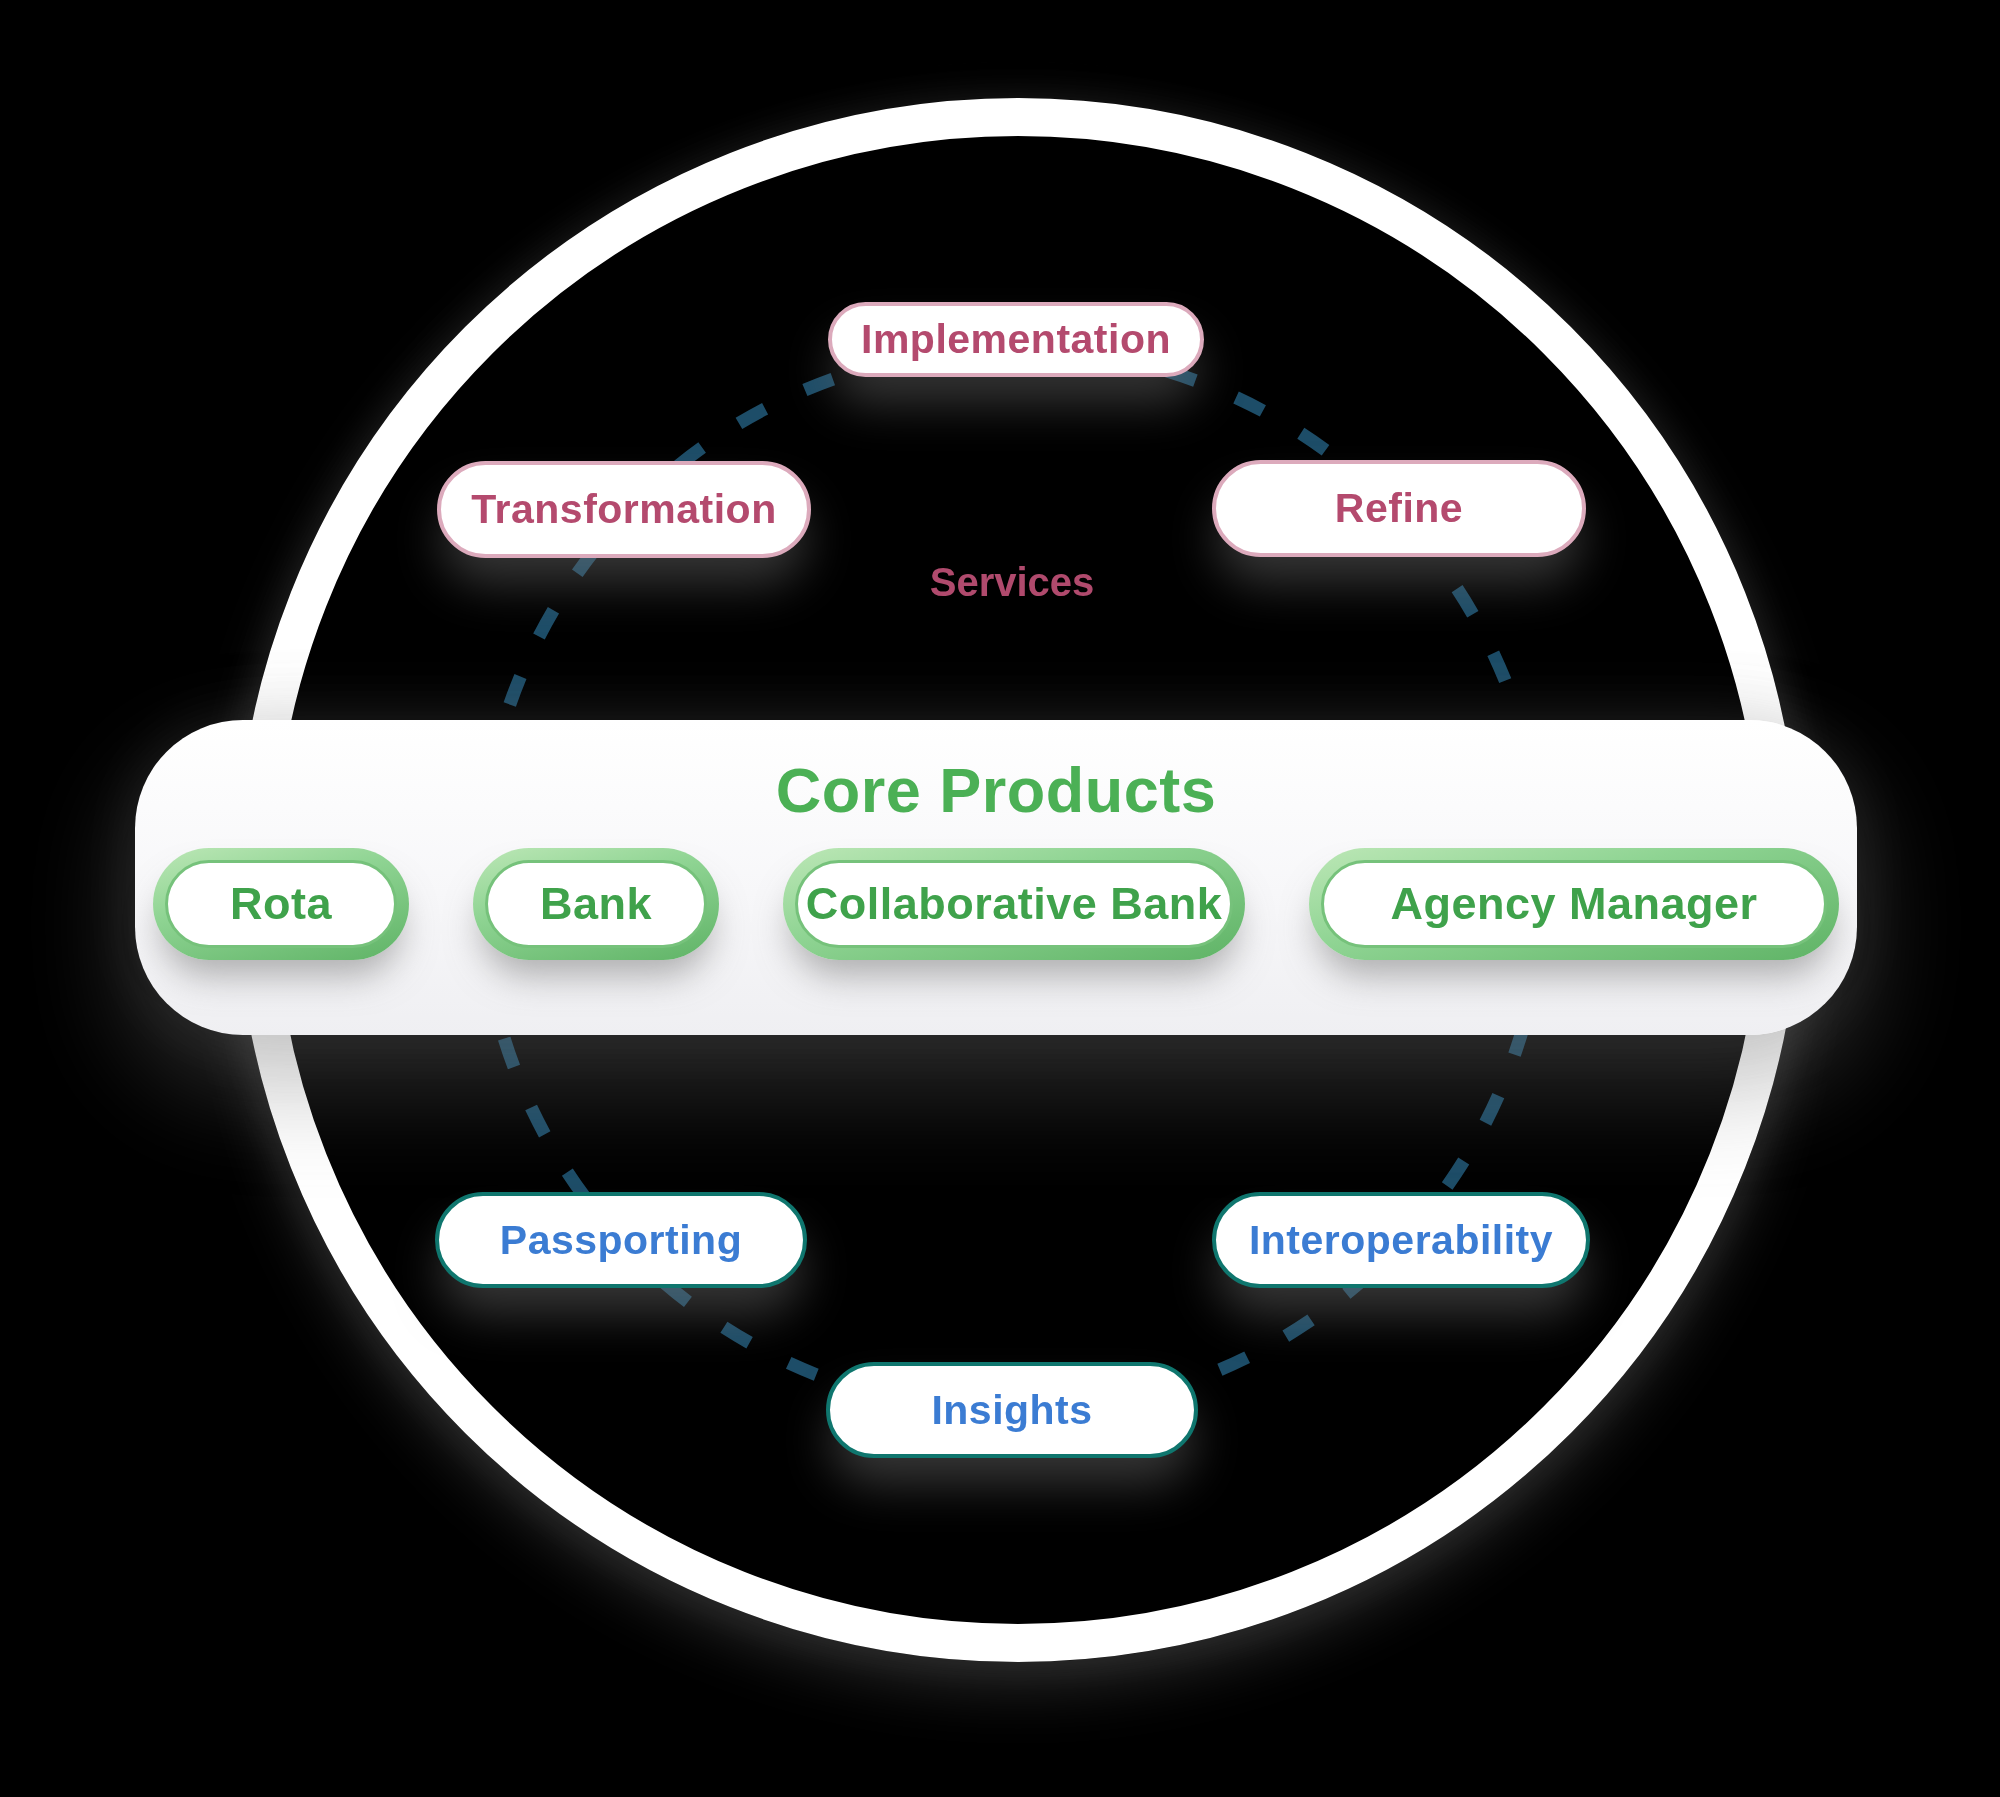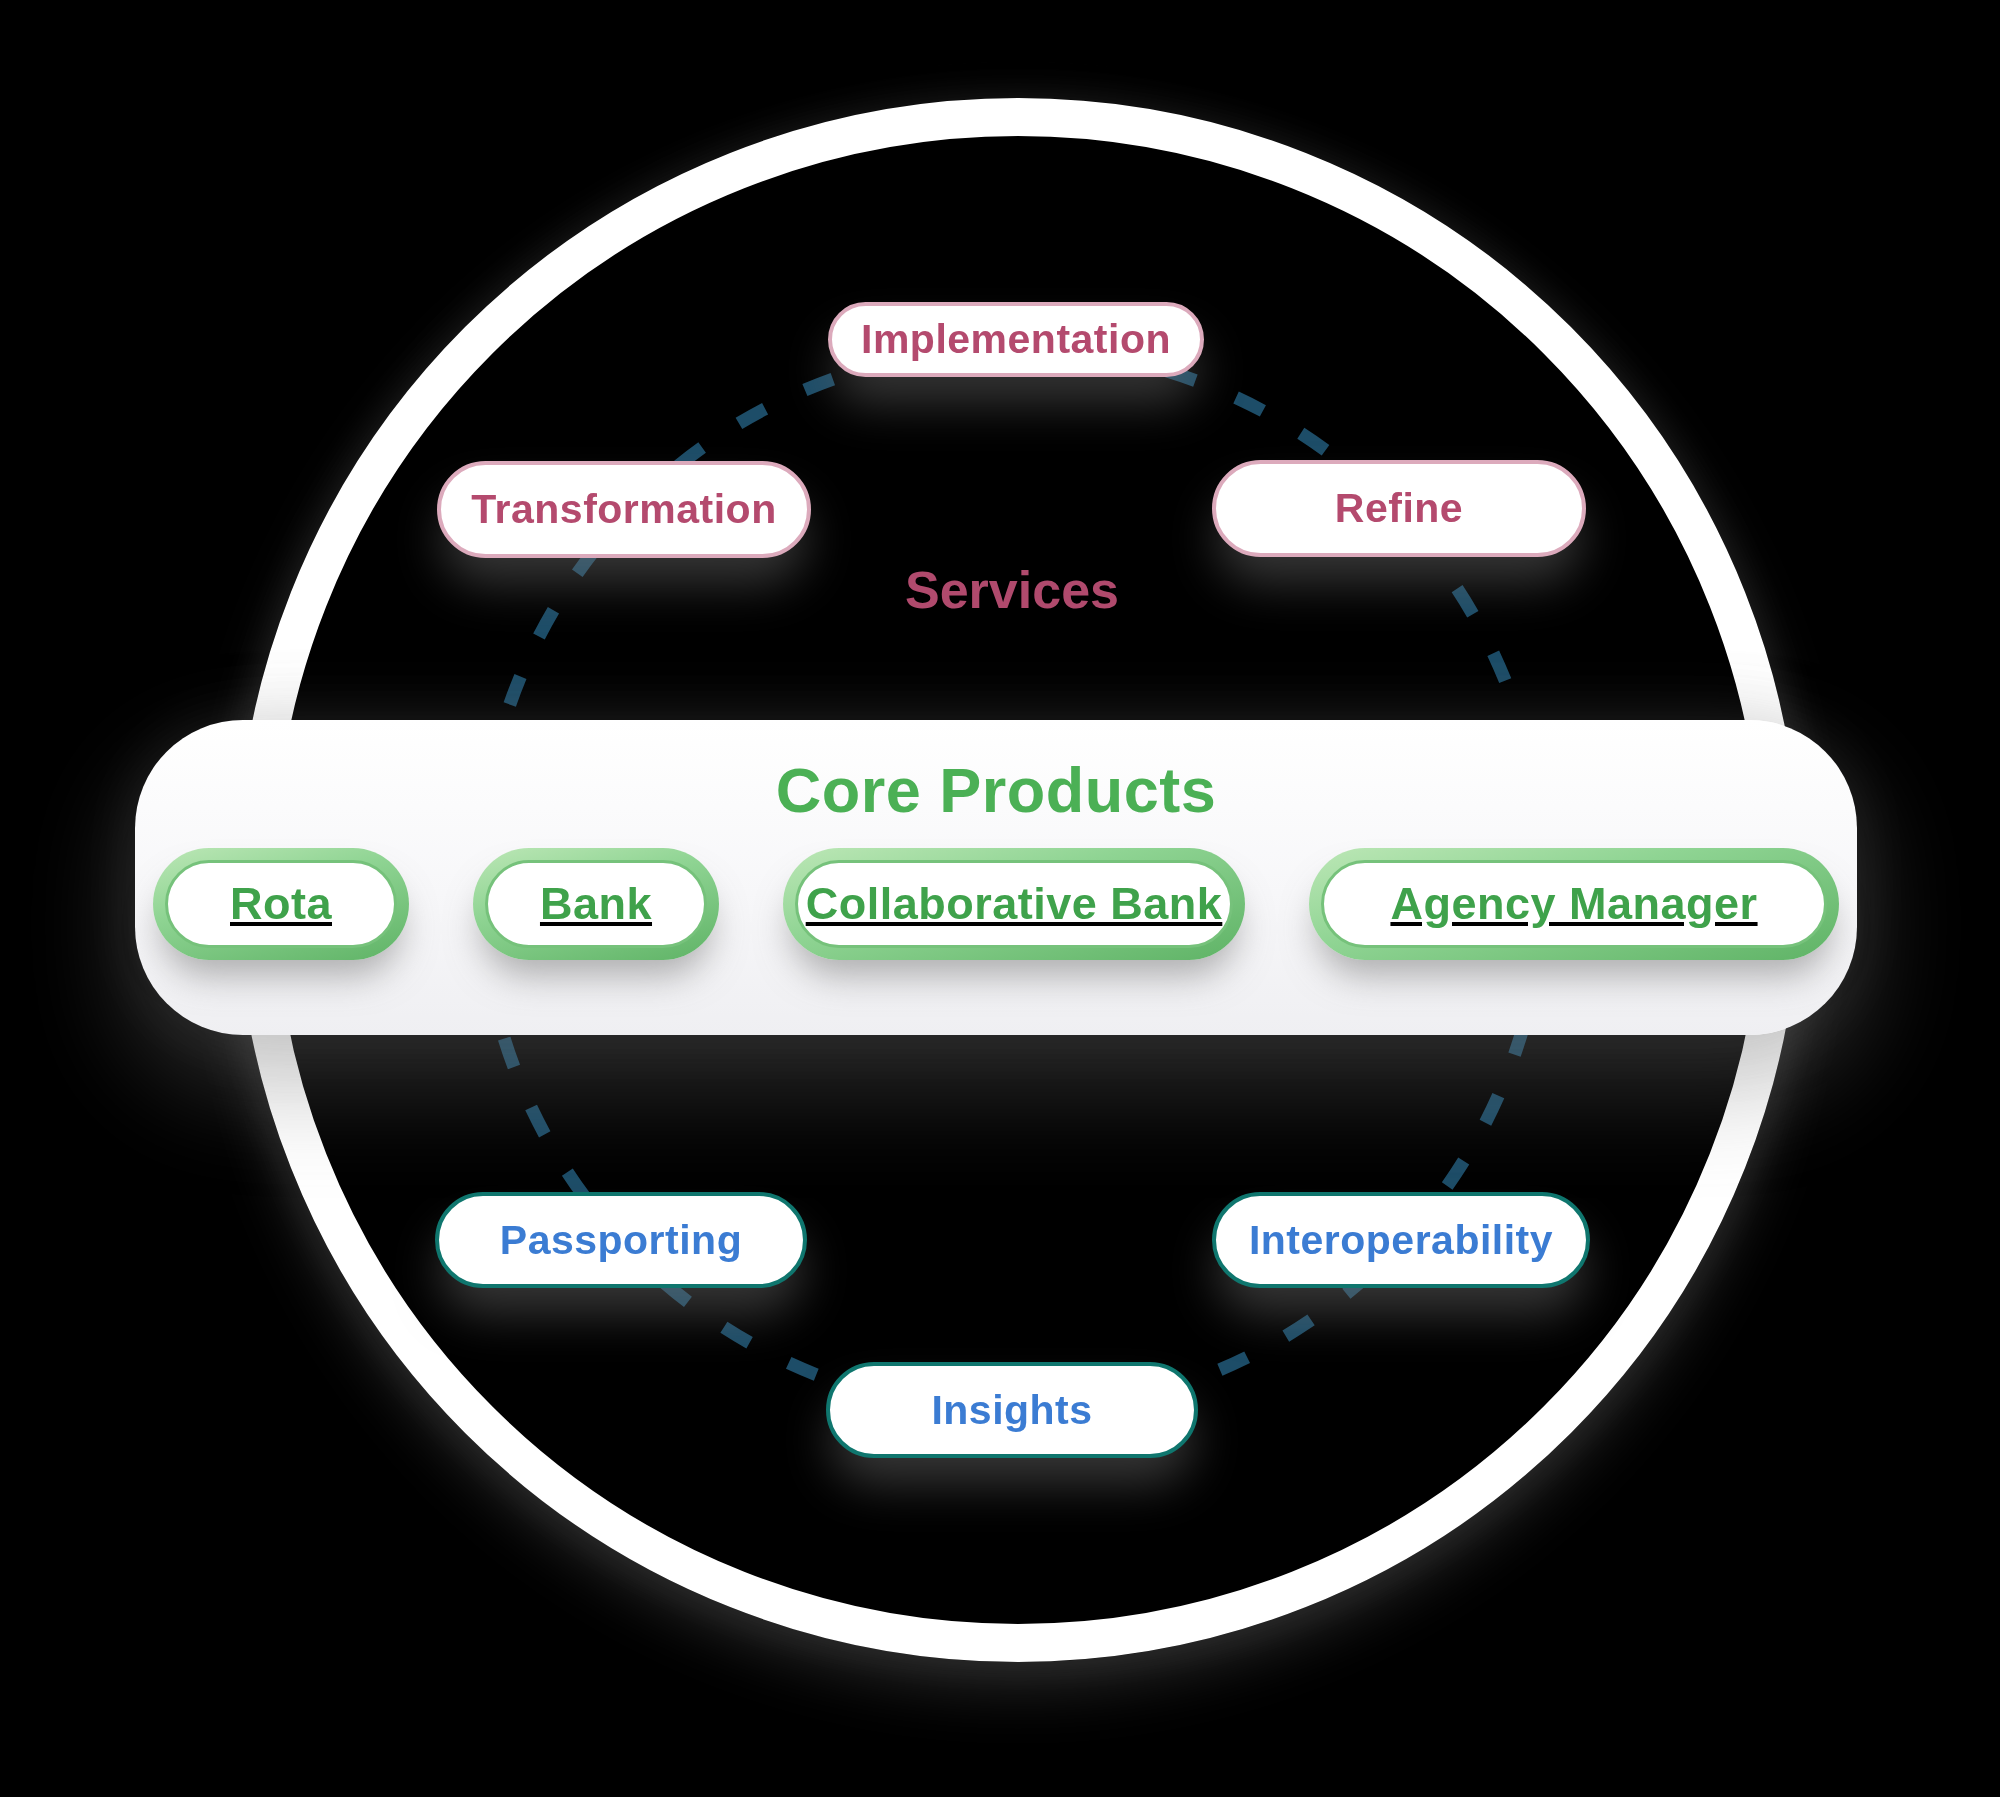--- a/index.html
+++ b/index.html
@@ -33,39 +33,39 @@
   }
   .pill.blue{
     border:4px solid #0f766e;color:#3b7cd3;
     box-shadow:0 30px 48px -4px rgba(112,112,112,.48);
   }
 
   .section-label{
     position:absolute;text-align:center;font-weight:700;z-index:4;
   }
   .services-label{
-    left:712px;top:560px;width:600px;font-size:52px;color:#b04a6d;
+    left:712px;top:560px;width:600px;font-size:40px;color:#b04a6d;
   }
   .enabling-label{
     left:813px;top:1092px;width:400px;font-size:55px;line-height:1.34;color:#3d7ad6;
   }
 
   
   .band{
     position:absolute;left:135px;top:720px;width:1722px;height:315px;
     background:linear-gradient(180deg,#ffffff 0%,#f7f7f9 55%,#efeff2 100%);
     border-radius:108px;z-index:5;
     box-shadow:0 46px 95px 18px rgba(112,112,112,.32), 0 0 70px rgba(112,112,112,.18);
     display:flex;flex-direction:column;align-items:center;
   }
   .band-title{
     margin-top:34px;font-size:63px;font-weight:700;color:#4bb055;letter-spacing:.5px;
   }
   .band-pills{
-    margin-top:22px;display:flex;gap:64px;align-items:center;justify-content:center;text-decoration:underline;
+    margin-top:22px;display:flex;gap:64px;align-items:center;justify-content:center;
   }
   .gpill{
     box-sizing:border-box;height:112px;border-radius:999px;padding:12px;
     background:linear-gradient(165deg,#bce7b6 0%,#8fd493 40%,#5fb366 100%);
     box-shadow:0 24px 34px -8px rgba(108,108,108,.5);
   }
   .gpill-inner{
     box-sizing:border-box;height:100%;border-radius:999px;background:#ffffff;
     border:3px solid #76c27b;display:flex;align-items:center;justify-content:center;
     font-size:45px;font-weight:700;color:#3fa24b;letter-spacing:.5px;

